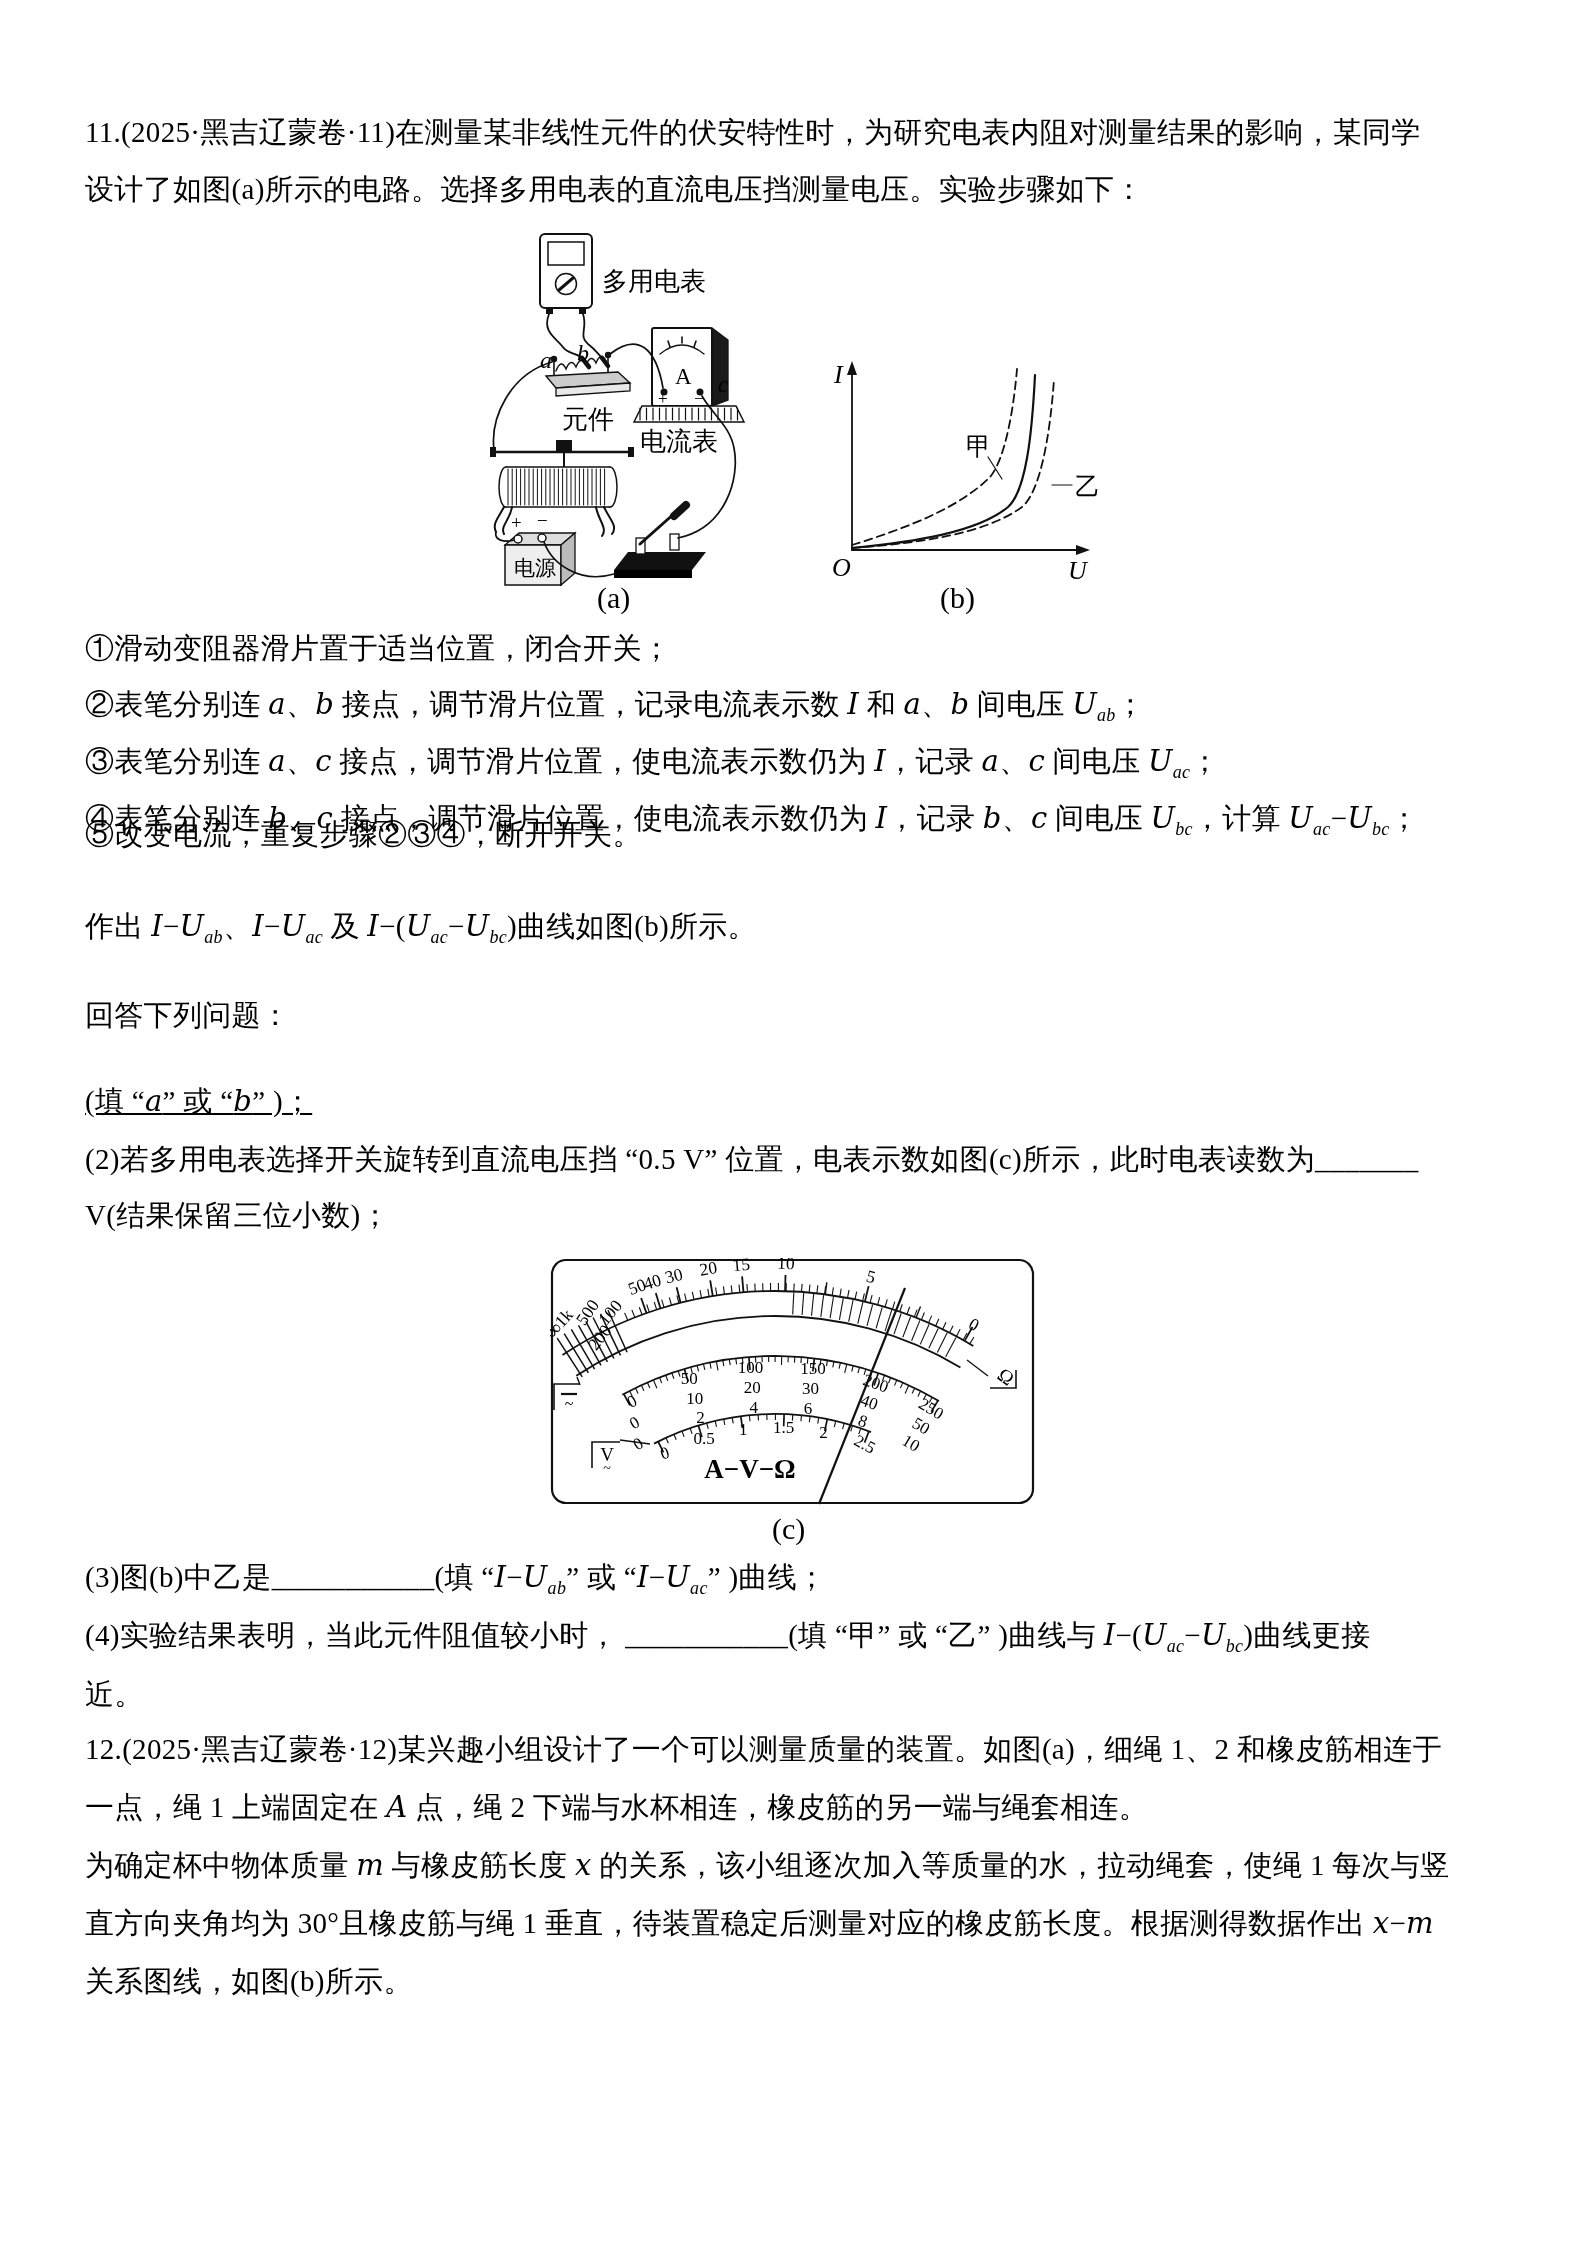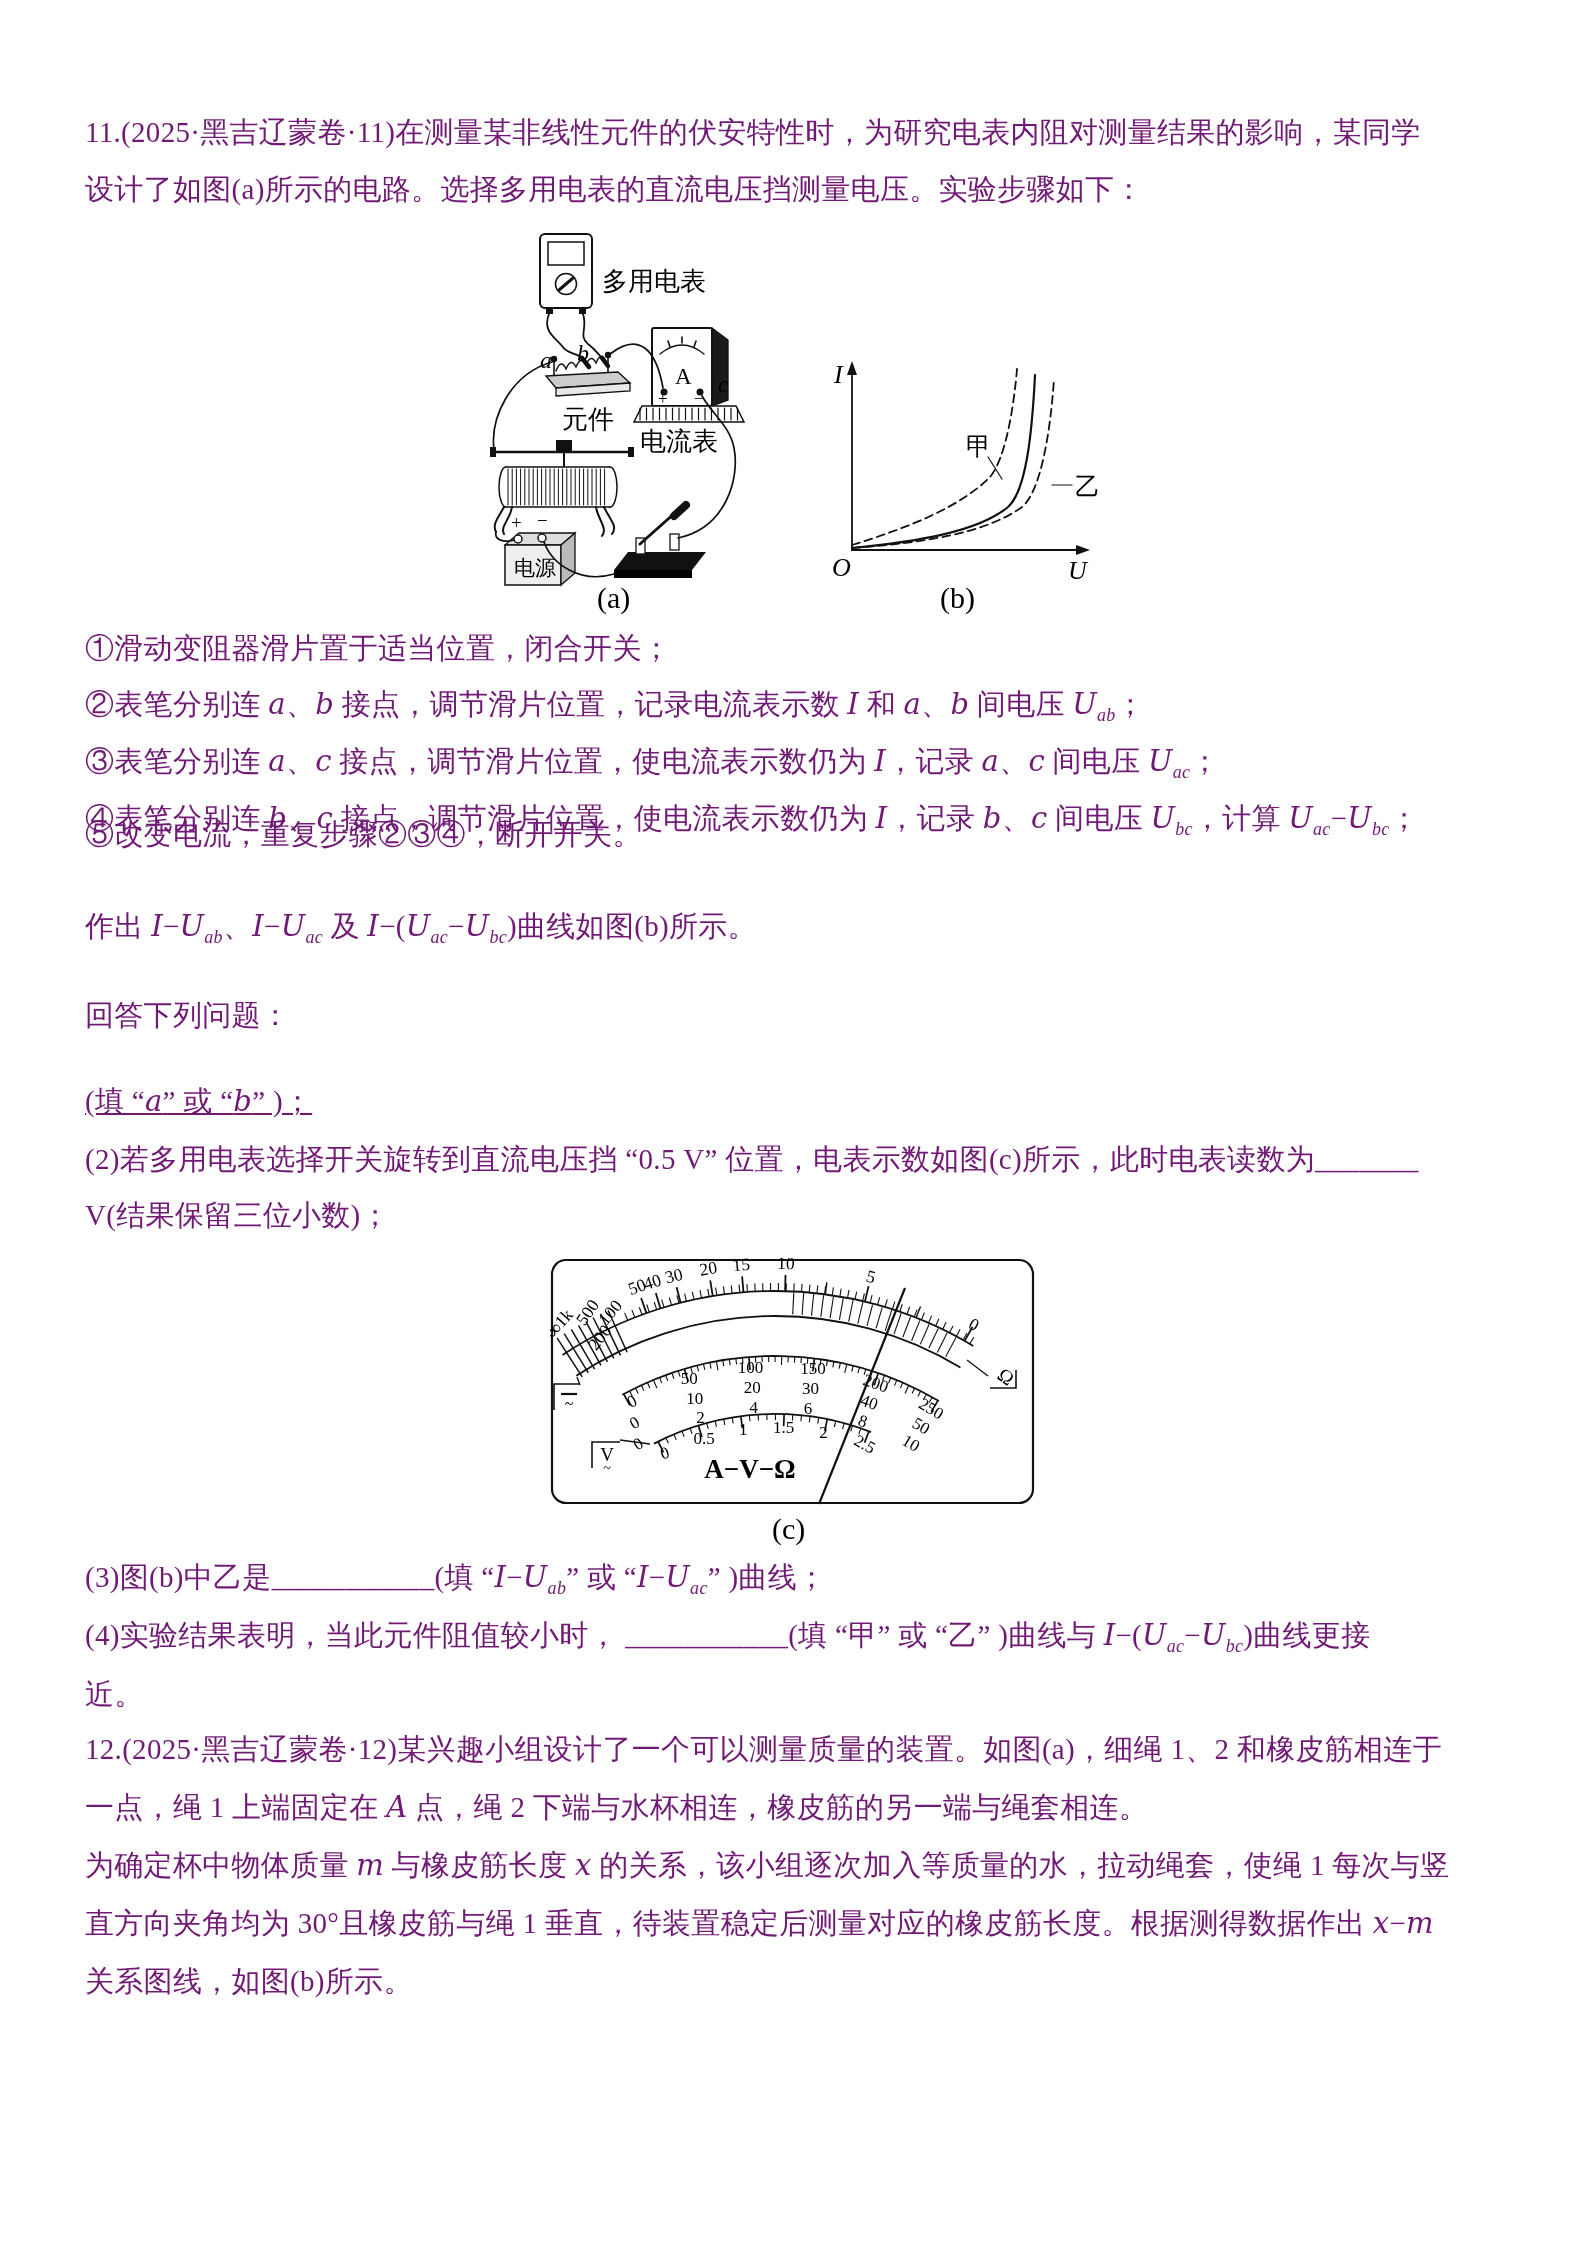--- a/index.html
+++ b/index.html
@@ -4,21 +4,21 @@
 <style>
   html,body { margin:0; padding:0; background:#888; }
   .page {
     position:relative; width:1587px; height:2245px; margin:0 auto;
     background:#ffffff; color:#000;
     font-family:"Liberation Serif","DejaVu Serif",serif;
     overflow:hidden;
   }
   .tline {
     position:absolute; left:85px; font-size:29px; line-height:36px;
-    white-space:nowrap; color:#701a75; letter-spacing:0.3px;
+    white-space:nowrap; color:#000000; letter-spacing:0.3px;
   }
   .tline i { font-family:"DejaVu Serif","Liberation Serif",serif; font-style:italic; }
   .tline sub { font-size:0.62em; font-style:italic; }
   .fig-cap { position:absolute; font-size:30px; color:#000; }
   svg text { font-family:"Liberation Serif","DejaVu Serif",serif; fill:#000; }
   .figsvg { position:absolute; }
 </style>
 </head>
 <body>
 

